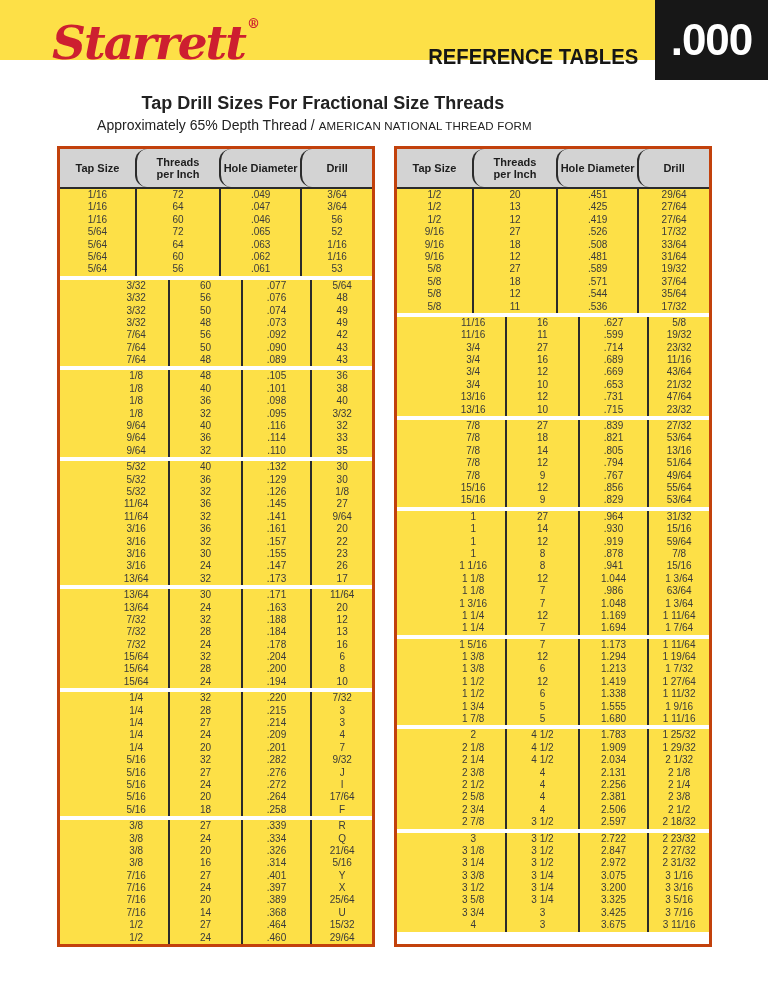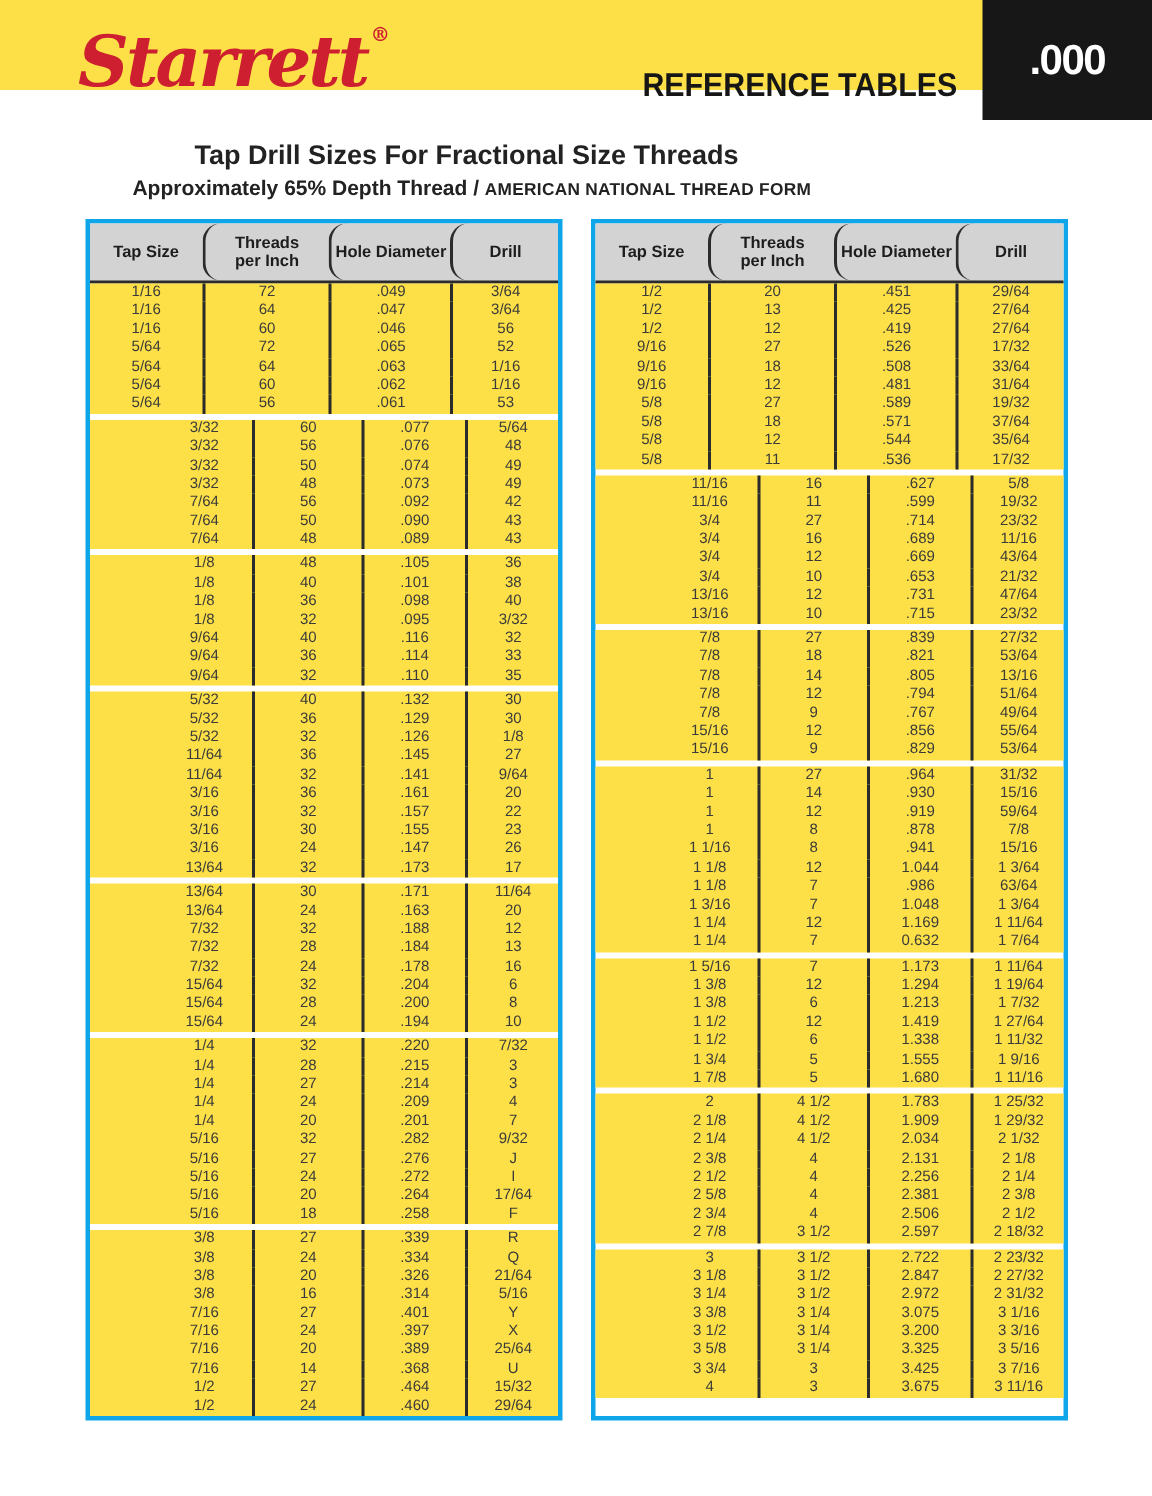--- a/index.html
+++ b/index.html
@@ -36,43 +36,43 @@
     transform:scaleX(0.92);transform-origin:right;
     white-space:nowrap;
   }
   .code-box{
     position:absolute;top:0;right:0;
     width:113px;height:80px;
     background:#171717;
     display:flex;align-items:center;justify-content:center;
   }
   .code-box .code{
-    color:#fff;font-weight:bold;font-size:28px;
+    color:#fff;font-weight:bold;font-size:44px;
     letter-spacing:-1px;
   }
   
   .doc-title{
-    position:absolute;top:93px;left:0;width:622px;
+    position:absolute;top:93px;left:12px;width:622px;
     text-align:center;font-size:18px;font-weight:bold;color:#222;
   }
   .doc-subtitle{
     position:absolute;top:117px;left:0;width:629px;
-    text-align:center;font-weight:bold;color:#222;
+    text-align:center;font-weight:normal;color:#222;
     font-size:14px;
   }
   .doc-subtitle .caps{font-size:11.5px;letter-spacing:0.2px;}
   
   .tables-wrap{
     position:absolute;top:146px;left:57px;
     width:655px;
     display:flex;justify-content:space-between;
   }
   .ref-table{
     width:318px;
-    border:3px solid #0ea5e9;
+    border:3px solid #c2410c;
     background:#fff;
     box-sizing:border-box;
   }
   .thead{
     display:flex;
     background:#d3d3d3;
     border-bottom:2px solid #2b2b2b;
     height:38px;
   }
   .thcell{
@@ -710,21 +710,21 @@
             </div>
             <div class="trow">
               <div class="tcell c0">1 1/4</div>
               <div class="tcell c1">12</div>
               <div class="tcell c2">1.169</div>
               <div class="tcell c3">1 11/64</div>
             </div>
             <div class="trow">
               <div class="tcell c0">1 1/4</div>
               <div class="tcell c1">7</div>
-              <div class="tcell c2">0.632</div>
+              <div class="tcell c2">1.694</div>
               <div class="tcell c3">1 7/64</div>
             </div>
           </div>
           <div class="tgroup">
             <div class="trow">
               <div class="tcell c0">1 5/16</div>
               <div class="tcell c1">7</div>
               <div class="tcell c2">1.173</div>
               <div class="tcell c3">1 11/64</div>
             </div>

